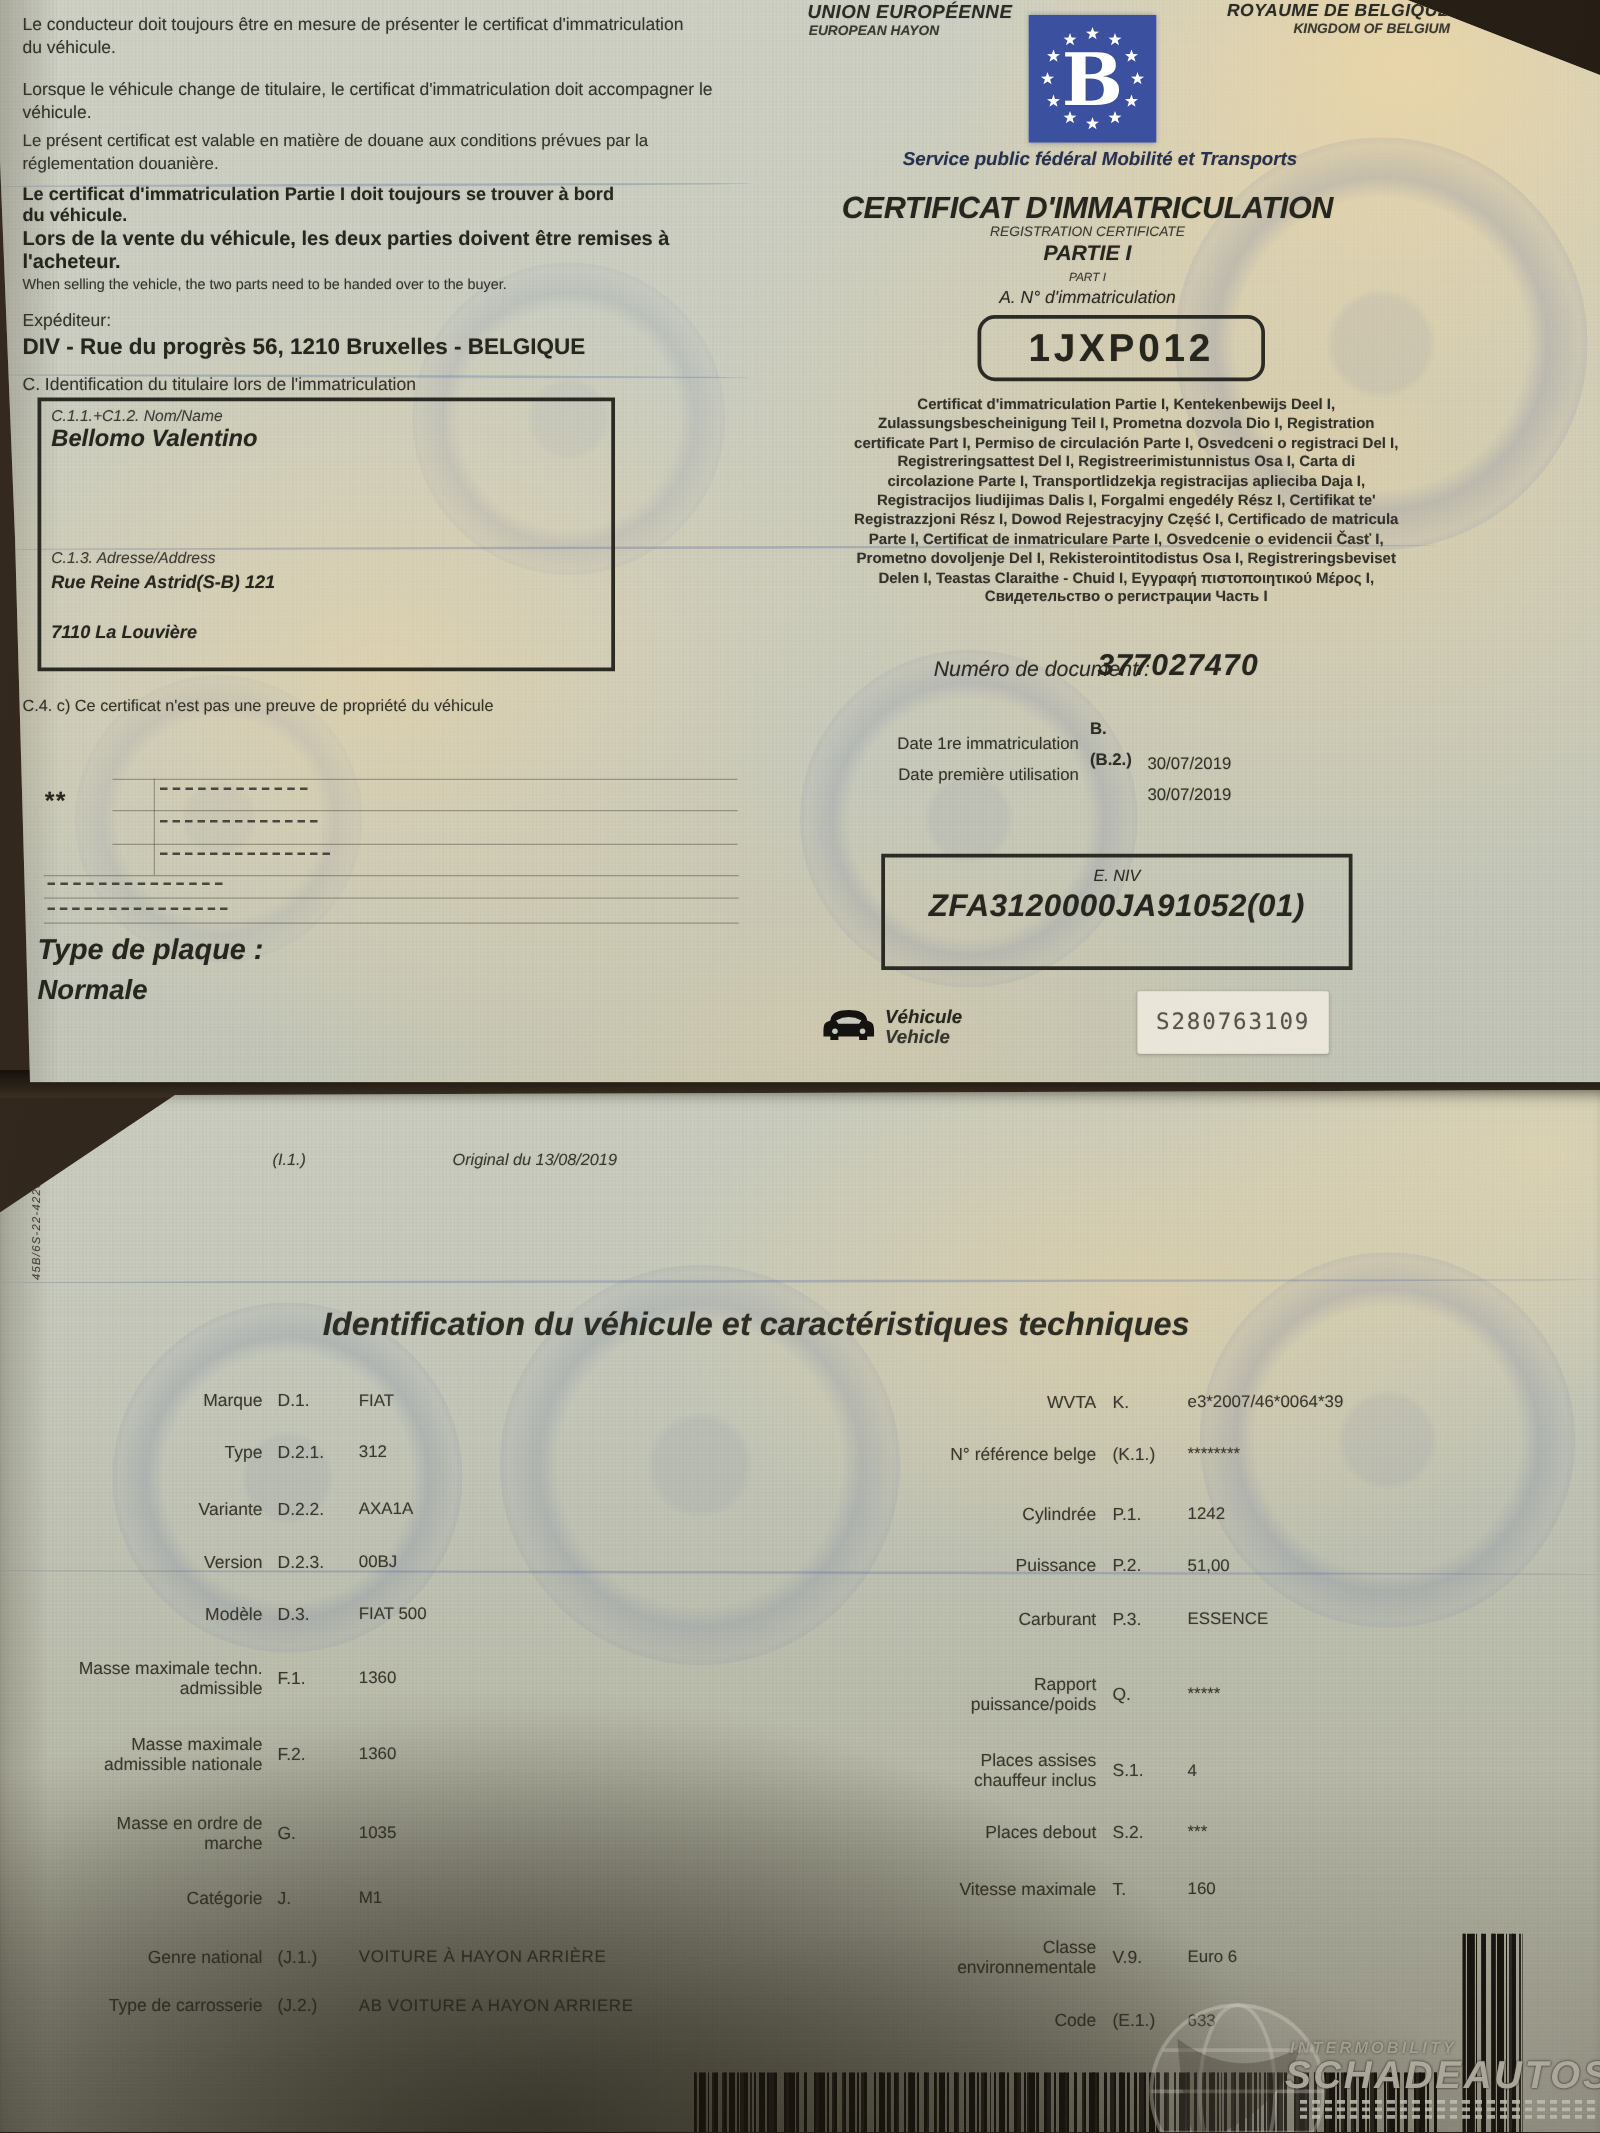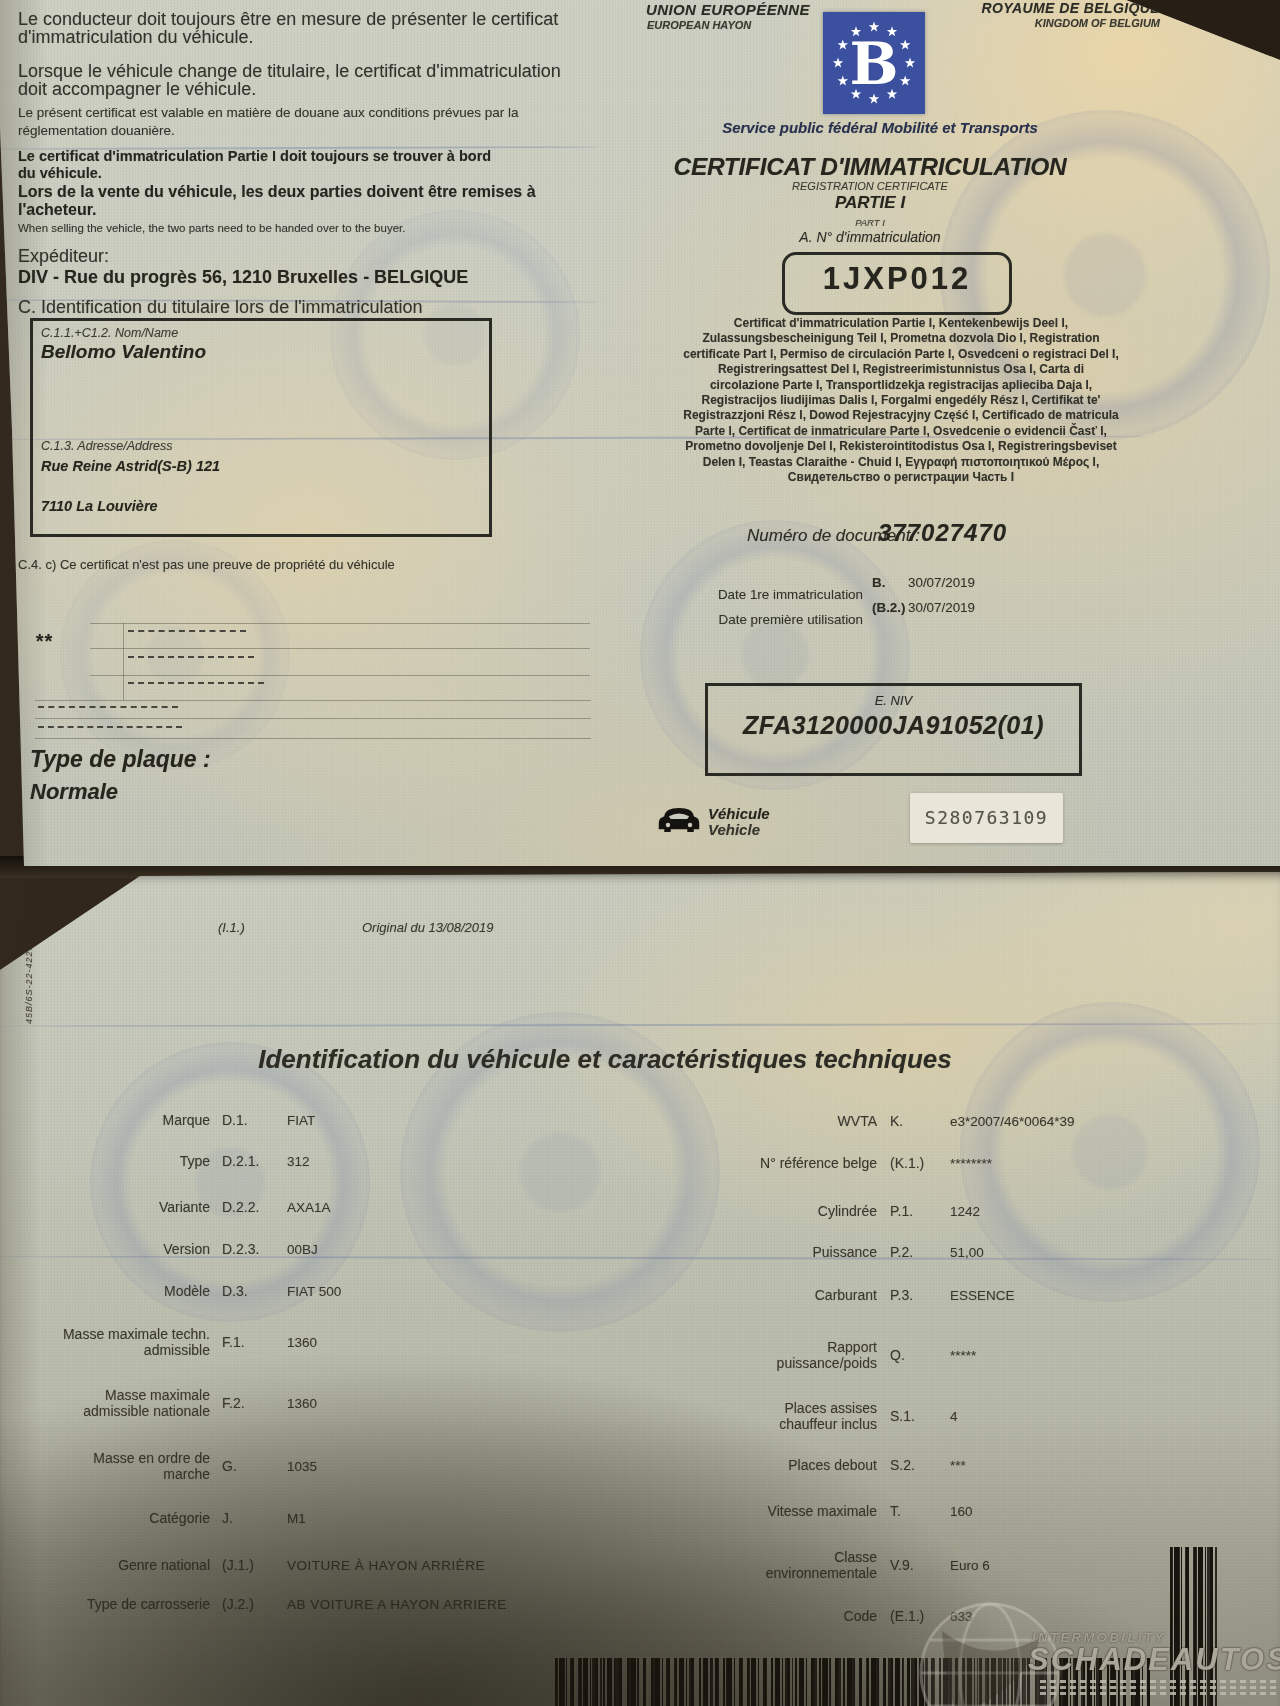--- a/index.html
+++ b/index.html
@@ -49,38 +49,38 @@
     radial-gradient(circle, rgba(118,128,166,0) 50%, rgba(118,128,166,.30) 57%, rgba(118,128,166,.10) 68%, rgba(118,128,166,.26) 73%, rgba(118,128,166,0) 77%);}
   .wavy{position:absolute;height:2px;background:rgba(92,108,158,.32);border-radius:50%;}
   .rl{position:absolute;height:1px;background:rgba(72,72,60,.42);}
   .dotl{position:absolute;border-top:2px dashed #474740;height:0;}
   .box{position:absolute;border:3px solid #2b2b25;}
   .bc{background-image:
       repeating-linear-gradient(90deg,#17130e 0 2px,rgba(0,0,0,0) 2px 4px,#17130e 4px 9px,rgba(0,0,0,0) 9px 11px,#17130e 11px 12px,rgba(0,0,0,0) 12px 16px,#17130e 16px 19px,rgba(0,0,0,0) 19px 24px),
       repeating-linear-gradient(90deg,rgba(23,19,14,.85) 0 3px,rgba(0,0,0,0) 3px 8px,rgba(23,19,14,.85) 8px 10px,rgba(0,0,0,0) 10px 15px,rgba(23,19,14,.85) 15px 16px,rgba(0,0,0,0) 16px 23px,rgba(23,19,14,.85) 23px 27px,rgba(0,0,0,0) 27px 37px);}
 
   
-  .p{position:absolute;font-size:18px;line-height:18px;color:#33332b;}
+  .p{position:absolute;font-size:14px;line-height:18px;color:#33332b;}
   .pb{font-weight:bold;color:#26261f;}
   .hbox-label{font-size:12.5px;color:#3c3c34;}
   .euhead{font-weight:bold;letter-spacing:.4px;}
   .bsq{position:absolute;left:823px;top:12px;width:102px;height:102px;background:#3c50a0;box-shadow:0 0 4px rgba(30,40,90,.4);}
   .ctr{text-align:center;}
-  .plate-box{position:absolute;left:782px;top:252px;width:230px;height:63px;border:3.5px solid #2b2b25;border-radius:14px;}
+  .plate-box{position:absolute;left:782px;top:252px;width:230px;height:53px;border:3.5px solid #2b2b25;border-radius:14px;}
   .plate-no{font-size:31px;font-weight:bold;letter-spacing:3px;line-height:48px;text-align:center;color:#26261f;}
   .ml{position:absolute;left:683px;top:316px;width:436px;font-size:12px;line-height:15.4px;font-weight:bold;text-align:center;color:#32322b;}
   .eniv{position:absolute;left:705px;top:683px;width:377px;height:93px;border:3.5px solid #2b2b25;}
   .serialbox{position:absolute;left:910px;top:793px;width:153px;height:50px;background:rgba(235,232,219,.95);border-radius:2px;box-shadow:0 1px 3px rgba(60,55,40,.35);}
   .serial{font-family:"DejaVu Sans Mono",monospace;font-size:18px;letter-spacing:1.5px;color:#54544a;line-height:50px;text-align:center;}
 
   
   .drow{position:absolute;left:620px;width:520px;height:18px;font-size:13.4px;}
   .dlab{position:absolute;left:0;width:243px;text-align:right;color:#33332b;margin-top:12px;}
   .dcode{position:absolute;left:252px;font-weight:bold;color:#2d2d26;}
-  .dval{position:absolute;left:288px;color:#33332b;}
+  .dval{position:absolute;left:298px;color:#33332b;margin-top:28px;}
 
   
   .trow{position:absolute;height:34px;font-size:14px;color:#3a382e;}
   .lrow{left:40px;width:560px;}
   .rrow{left:640px;width:600px;}
   .tlabel{position:absolute;top:50%;transform:translateY(-50%);text-align:right;line-height:16px;}
   .lrow .tlabel{left:0;width:170px;}
   .rrow .tlabel{right:363px;width:237px;}
   .rrow .tlabel.nw{width:135px;}
   .lrow .tlabel.w120{left:auto;right:390px;width:120px;}

